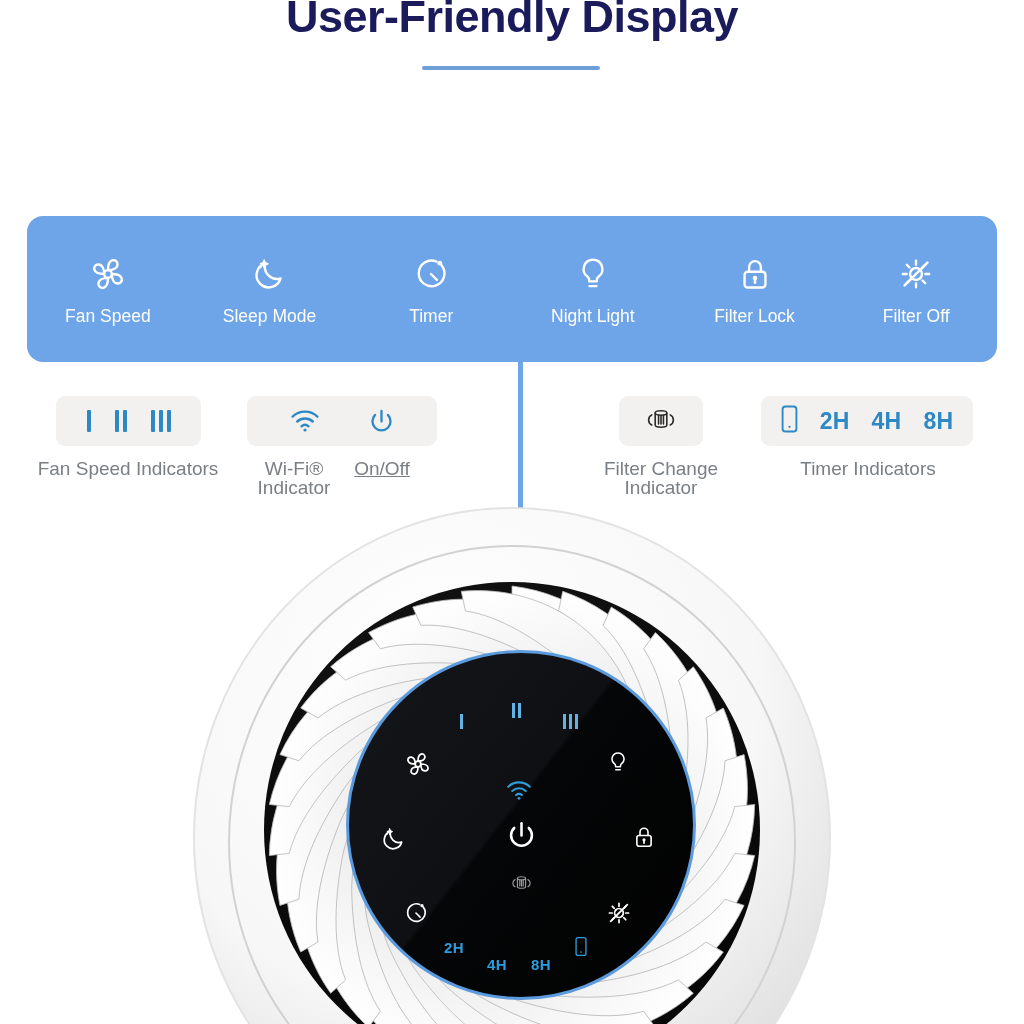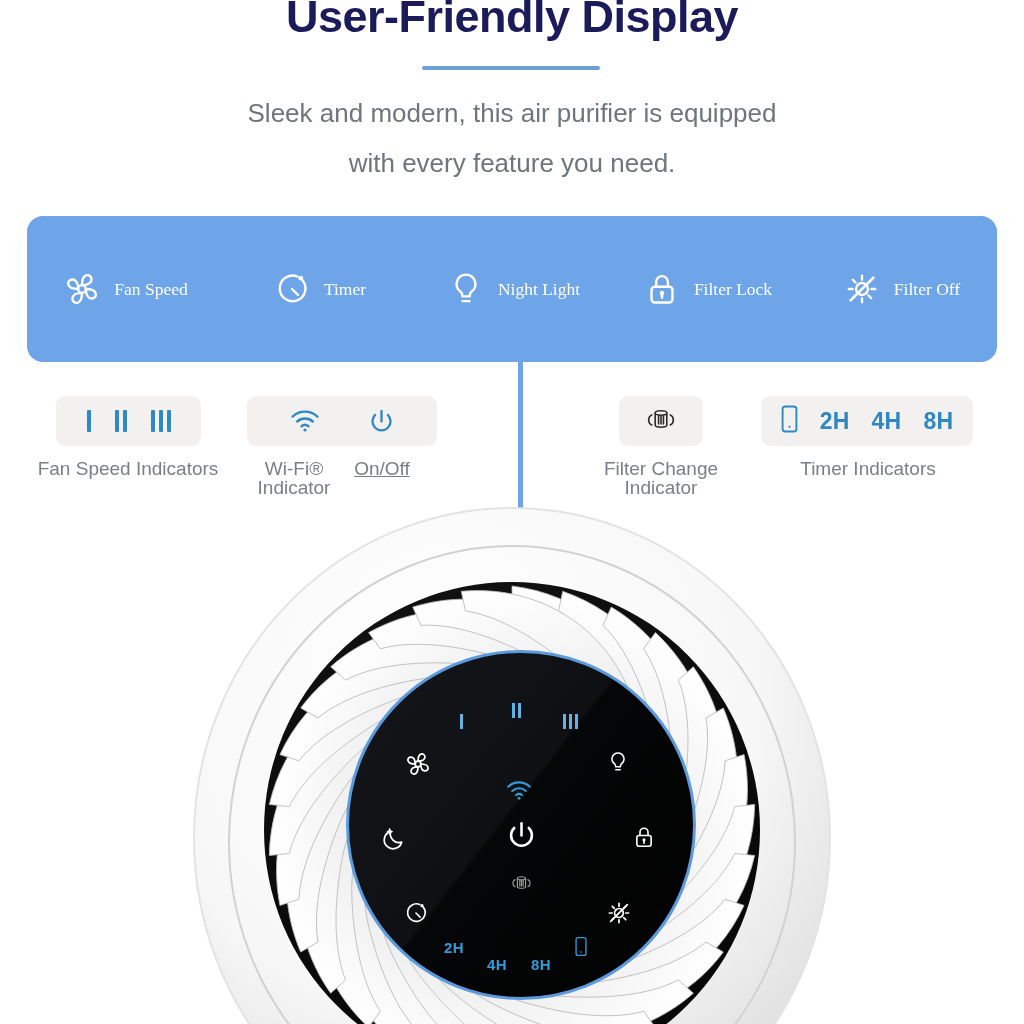--- a/index.html
+++ b/index.html
@@ -30,22 +30,22 @@
   }
 
   
   .banner {
     position: absolute; left: 27px; top: 216px;
     width: 970px; height: 146px;
     background: #6ea4e8; border-radius: 16px;
     display: flex; align-items: center;
   }
   .banner-item {
-    flex: 1 1 0; display: flex; 
-    align-items: center; justify-content: center; gap: 10px; font-family: Liberation Serif, serif;
+    flex: 1 1 0; display: flex; flex-direction: column;
+    align-items: center; justify-content: flex-end; gap: 10px;
   }
   .banner-icon { width: 44px; height: 44px; display: block; }
   .banner-icon svg { width: 44px; height: 44px; display: block; }
   .banner-label {
     color: #ffffff; font-size: 17.5px; font-weight: 400; white-space: nowrap;
   }
 
   
   .connector {
     position: absolute; left: 518px; top: 360px;
@@ -97,40 +97,46 @@
   .p-rom { position: absolute; display: flex; gap: 3px; }
   .p-rom i { display: block; width: 3px; height: 15px; background: #63b2e4; }
 </style>
 </head>
 <body>
 
 <div id="page">
 
   <div class="page-title">User-Friendly Display</div>
   <div class="title-divider"></div>
-  <div class="subtitle">
-    <div>Sleek and modern, this air purifier is equipped</div>
-    <div>with every feature you need.</div>
-  </div>
 
   <div class="banner">
 
     <div class="banner-item">
       <span class="banner-icon">
         <svg viewBox="0 0 48 48" fill="none" stroke="#fff" stroke-width="2.6" stroke-linecap="round" stroke-linejoin="round">
           <circle cx="24" cy="24" r="4.2"></circle>
           <path d="M24 19.8c0-5 .6-9.3 4.4-10.6 3.4-1.1 6.3 1.3 6 4.6-.4 4-5.1 6-10.4 6"></path>
           <path d="M28.2 24c5 0 9.3.6 10.6 4.4 1.1 3.4-1.3 6.3-4.6 6-4-.4-6-5.1-6-10.4"></path>
           <path d="M24 28.2c0 5-.6 9.3-4.4 10.6-3.4 1.1-6.3-1.3-6-4.6.4-4 5.1-6 10.4-6"></path>
           <path d="M19.8 24c-5 0-9.3-.6-10.6-4.4-1.1-3.4 1.3-6.3 4.6-6 4 .4 6 5.1 6 10.4"></path>
         </svg>
       </span>
       <span class="banner-label">Fan Speed</span>
     </div>
 
+    <div class="banner-item">
+      <span class="banner-icon">
+        <svg viewBox="0 0 48 48" fill="none" stroke="#fff" stroke-width="2.6" stroke-linecap="round" stroke-linejoin="round">
+          <path d="M35.5 28.8A13.2 13.2 0 0 1 19 12.5a13.3 13.3 0 1 0 16.5 16.3z"></path>
+          <path d="M17.6 8.6l1.3 3 3 1.3-3 1.3-1.3 3-1.3-3-3-1.3 3-1.3z" fill="#fff" stroke-width="1.4"></path>
+          <circle cx="13.2" cy="16.6" r="1.5" fill="#fff" stroke="none"></circle>
+        </svg>
+      </span>
+      <span class="banner-label">Sleep Mode</span>
+    </div>
 
     <div class="banner-item">
       <span class="banner-icon">
         <svg viewBox="0 0 48 48" fill="none" stroke="#fff" stroke-width="2.6" stroke-linecap="round" stroke-linejoin="round">
           <path d="M35.6 14.6A14 14 0 1 1 30 10.4"></path>
           <circle cx="33.6" cy="12.2" r="2.6" fill="#fff" stroke="none"></circle>
           <path d="M24 24l6.5 6.5"></path>
         </svg>
       </span>
       <span class="banner-label">Timer</span>

